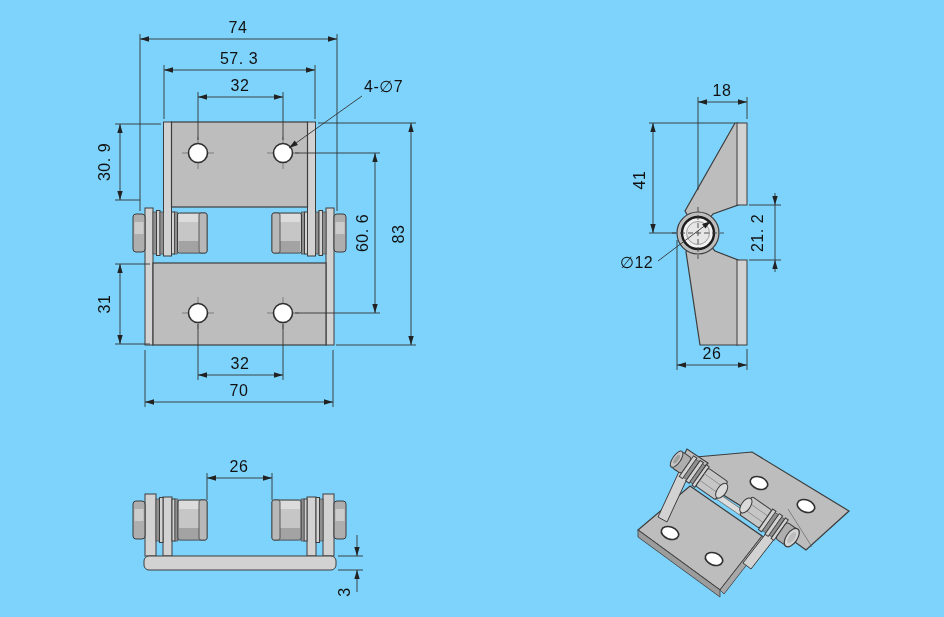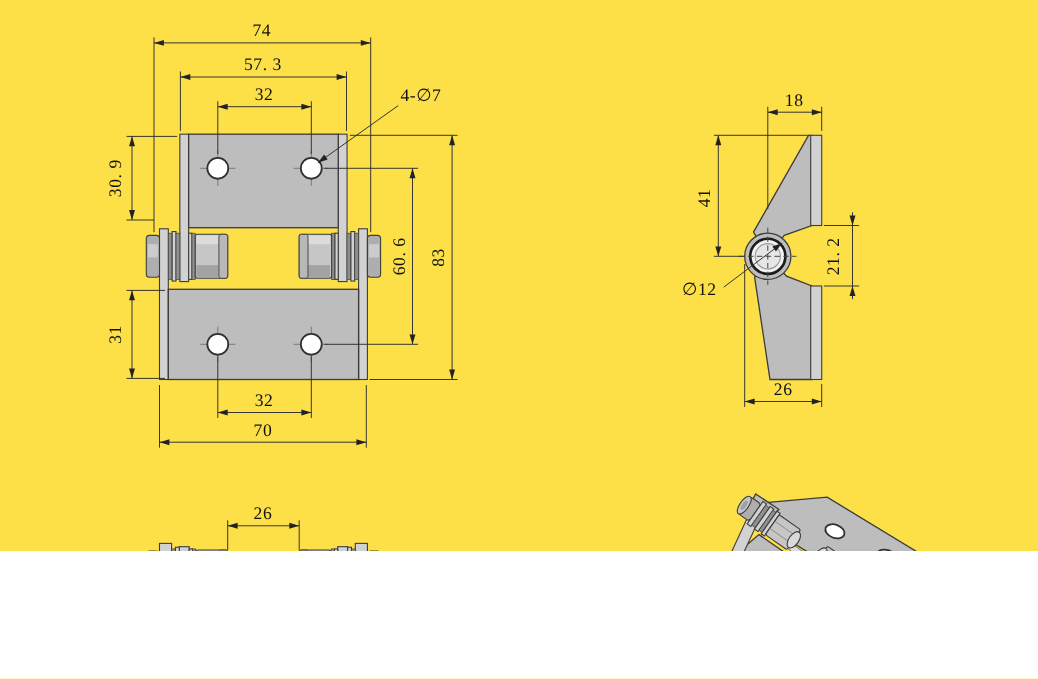--- a/index.html
+++ b/index.html
@@ -1,17 +1,17 @@
 <!DOCTYPE html>
 <html><head>
 <meta charset="utf-8">
 <style>
   html,body{margin:0;padding:0;background:#fff;}
-  .canvas{position:relative;width:944px;height:501px;background:#fde047;overflow:hidden;
-          font-family:Liberation Serif, serif;}
+  .canvas{position:relative;width:944px;height:617px;background:#7dd3fc;overflow:hidden;
+          font-family:Liberation Sans, sans-serif;}
   svg{position:absolute;left:0;top:0;}
   .part{fill:#bdbdbd;stroke:#3c3c3c;stroke-width:1.2;}
   .part-light{fill:#d2d2d2;stroke:#3c3c3c;stroke-width:1;}
   .part-mid{fill:#aeaeae;stroke:#3c3c3c;stroke-width:1;}
   .part-dark{fill:#8f8f8f;stroke:#3c3c3c;stroke-width:0.6;}
   .nutbody{fill:#c6c6c6;stroke:#3c3c3c;stroke-width:1;}
   .hole{fill:#ffffff;stroke:#2f2f2f;stroke-width:1.6;}
   .dim{stroke:#333333;stroke-width:0.9;fill:none;}
   .thin{stroke:#666666;stroke-width:0.7;fill:none;}
   .cl{stroke:#444444;stroke-width:0.9;fill:none;stroke-dasharray:5 3;}

